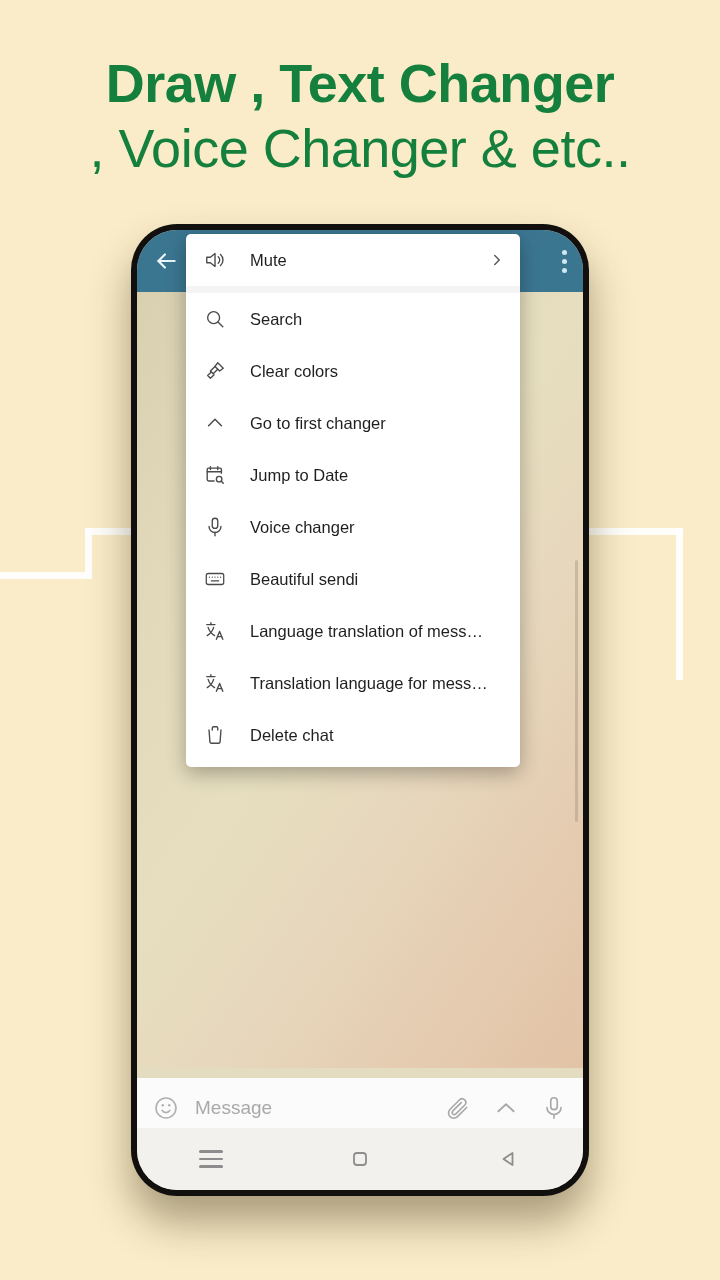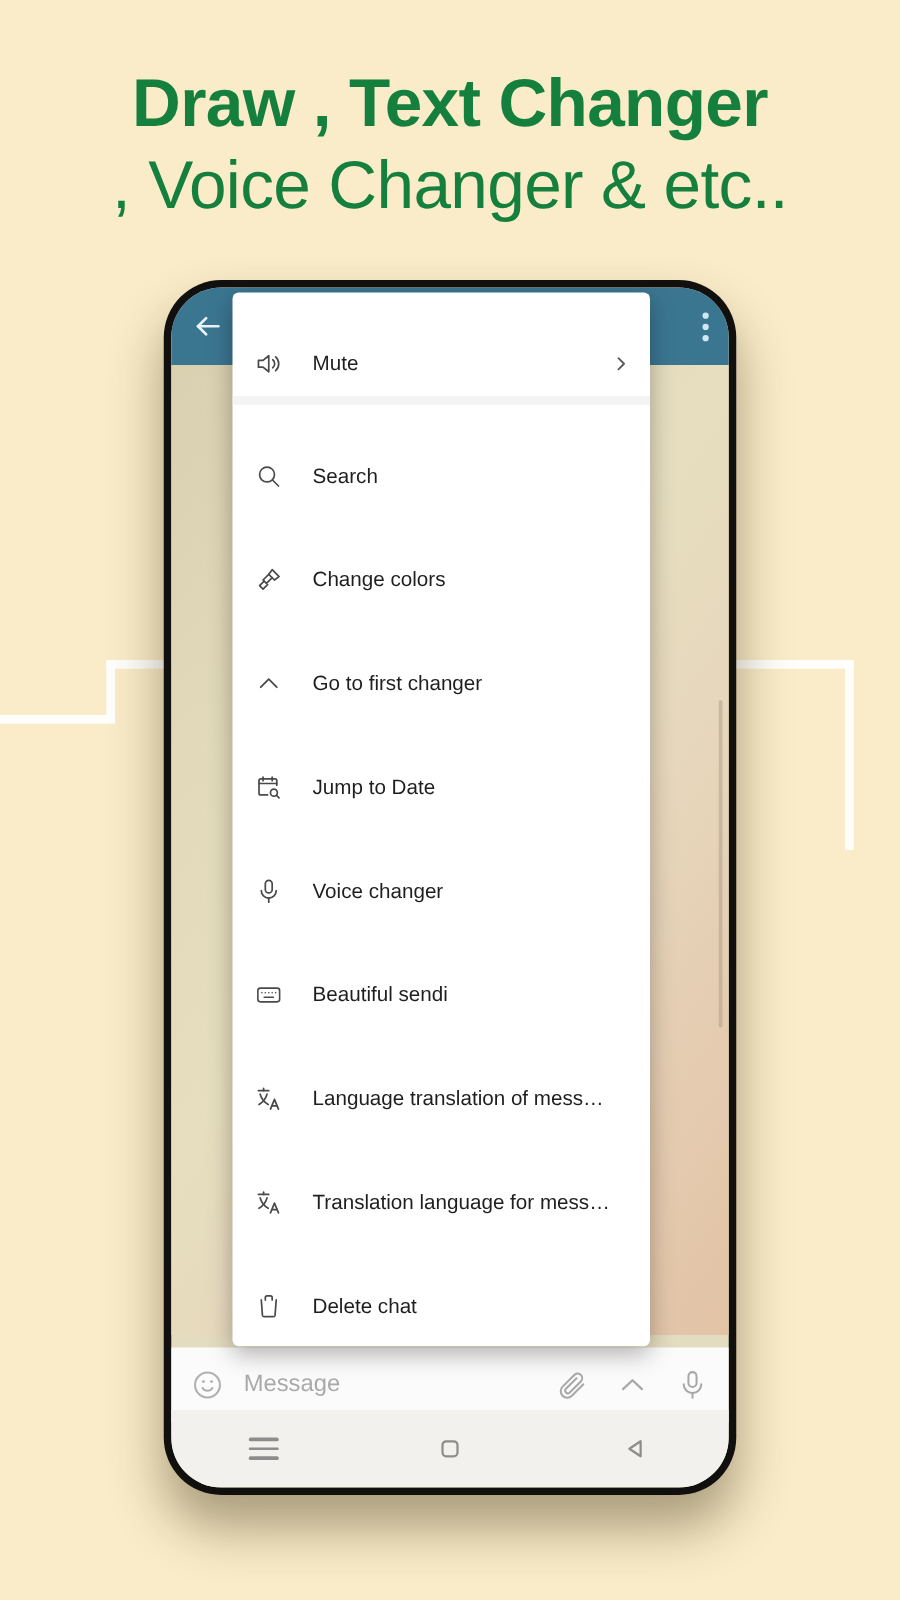--- a/index.html
+++ b/index.html
@@ -130,21 +130,20 @@
     padding: 0 0 6px 0;
     overflow: hidden;
   }
 
   .menu-item {
     display: flex;
     align-items: center;
     height: 52px;
     padding: 0 14px 0 18px;
     cursor: pointer;
-    margin-top: 31px;
   }
   .menu-item .mi-icon {
     width: 30px;
     min-width: 30px;
     display: flex;
     align-items: center;
     justify-content: flex-start;
     color: #4a4a4a;
   }
   .menu-item .mi-icon svg { display:block; }
@@ -266,21 +265,21 @@
 
 
       <div class="menu-item">
         <span class="mi-icon">
           <svg width="22" height="22" viewBox="0 0 24 24" fill="none" stroke="#4a4a4a" stroke-width="1.5" stroke-linecap="round" stroke-linejoin="round">
             <path d="M15 3 L12 7 L17 12 L21 9 Z"></path>
             <path d="M12 7 L7 12 L10 15 L15 10"></path>
             <path d="M8 13 L4 17 L7 20 L11 16"></path>
           </svg>
         </span>
-        <span class="mi-label">Change colors</span>
+        <span class="mi-label">Clear colors</span>
       </div>
 
       <div class="menu-item">
         <span class="mi-icon">
           <svg width="22" height="22" viewBox="0 0 24 24" fill="none" stroke="#4a4a4a" stroke-width="1.6" stroke-linecap="round" stroke-linejoin="round">
               <polyline points="5 15 12 8 19 15"></polyline>
             </svg>
         </span>
         <span class="mi-label">Go to first changer</span>
       </div>

